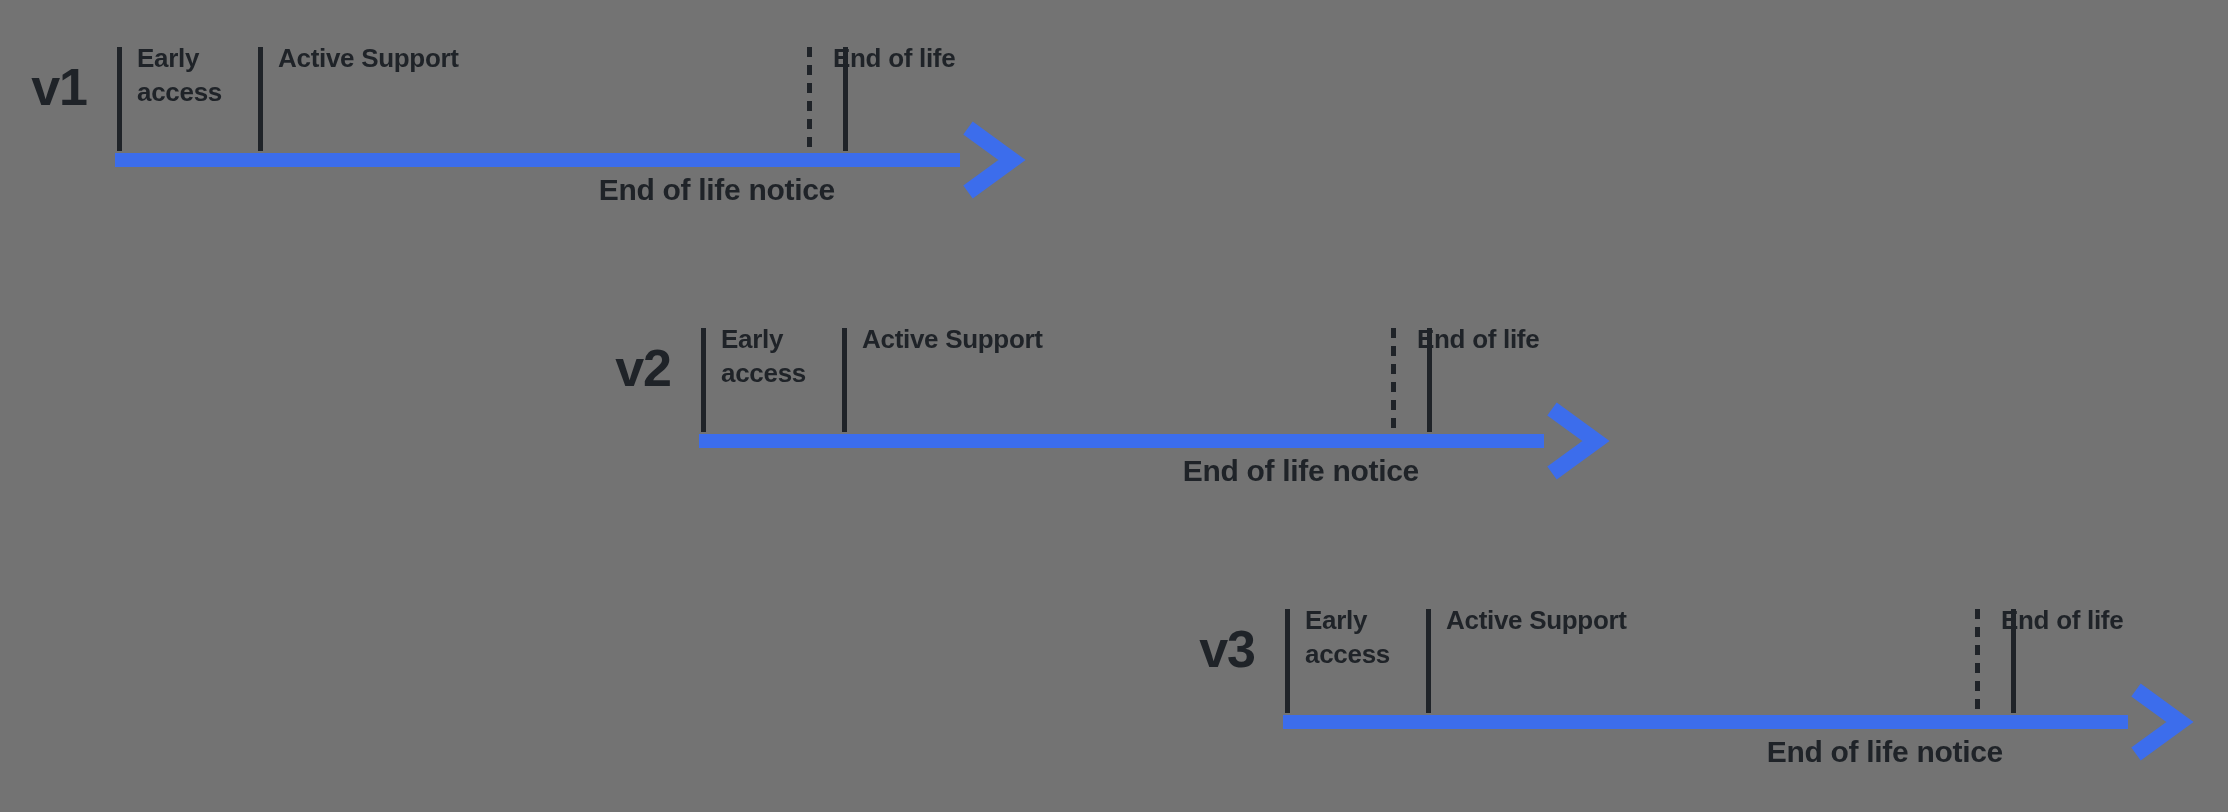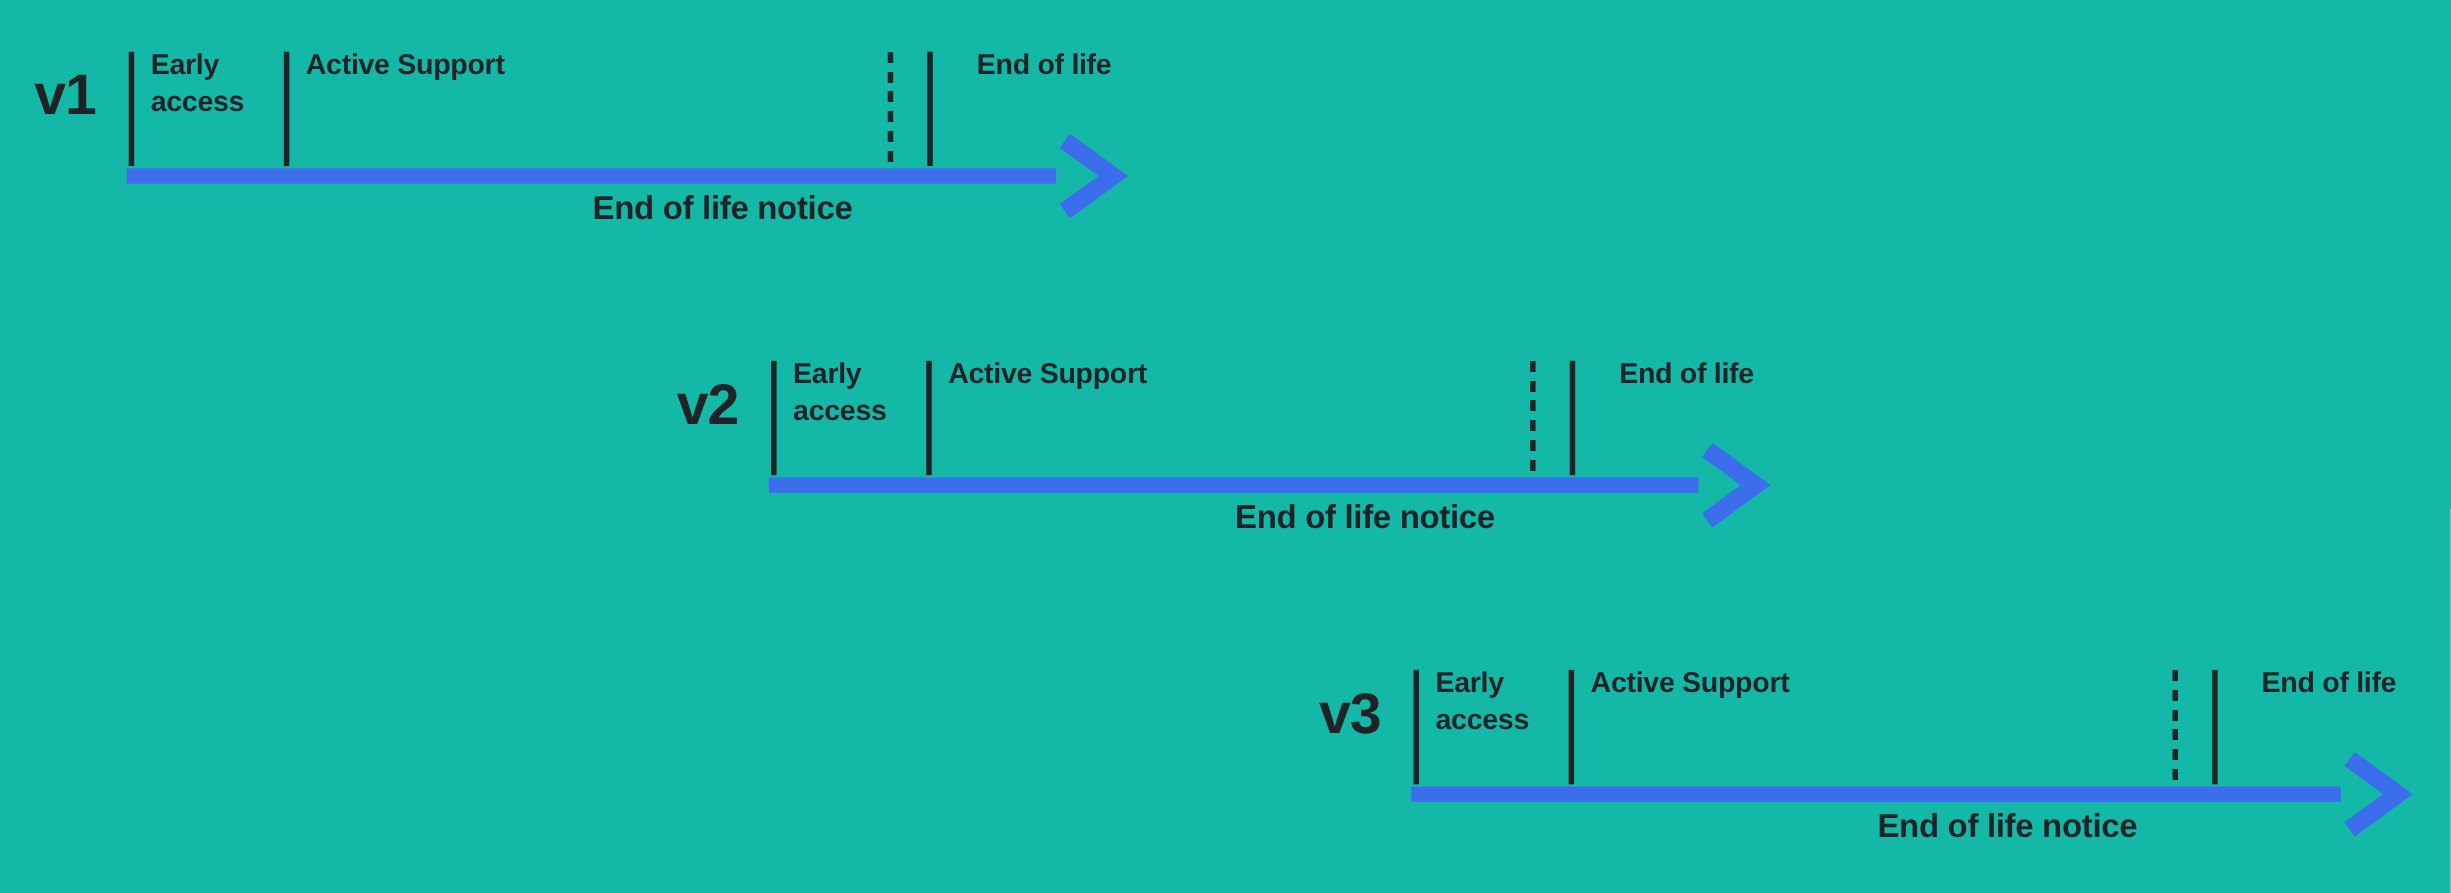--- a/index.html
+++ b/index.html
@@ -1,21 +1,21 @@
 <!DOCTYPE html>
 <html style="--blue: #3C6DEC; --ink: #1F2328;"><head>
 <meta charset="utf-8">
 <style>
   html, body { margin: 0; padding: 0; background: #ffffff; }
 
   .canvas {
     position: relative;
     width: 2228px;
     height: 812px;
-    background: #14b8a6;
+    background: #737373;
     overflow: hidden;
     font-family: "Liberation Sans", sans-serif;
     color: var(--ink, #1F2328);
   }
 
   
   .row { position: absolute; width: 0; height: 0; }
   .row.r1 { left: 117px; top: 47px; }
   .row.r2 { left: 701px; top: 328px; }
   .row.r3 { left: 1285px; top: 609px; }
@@ -59,21 +59,21 @@
     position: absolute;
     top: -6px;
     font-size: 26px;
     font-weight: 700;
     line-height: 34px;
     letter-spacing: -0.3px;
     white-space: nowrap;
   }
   .phase.early  { left: 20px; width: 125px; white-space: normal; }
   .phase.active { left: 161px; }
-  .phase.eol    { left: 771px; }
+  .phase.eol    { left: 716px; }
 
   .bar {
     position: absolute;
     left: -2px;
     top: 106px;
     width: 845px;
     height: 14px;
     background: var(--blue, #3C6DEC);
   }
 
@@ -86,21 +86,21 @@
   }
   .head polyline {
     fill: none;
     stroke: var(--blue, #3C6DEC);
     stroke-width: 16;
     stroke-linejoin: miter;
   }
 
   .notice {
     position: absolute;
-    left: 658px;
+    left: 718px;
     top: 126px;
     transform: translateX(-100%);
     font-size: 30px;
     font-weight: 700;
     line-height: 34px;
     letter-spacing: -0.3px;
     white-space: nowrap;
     text-align: right;
   }
 </style>

